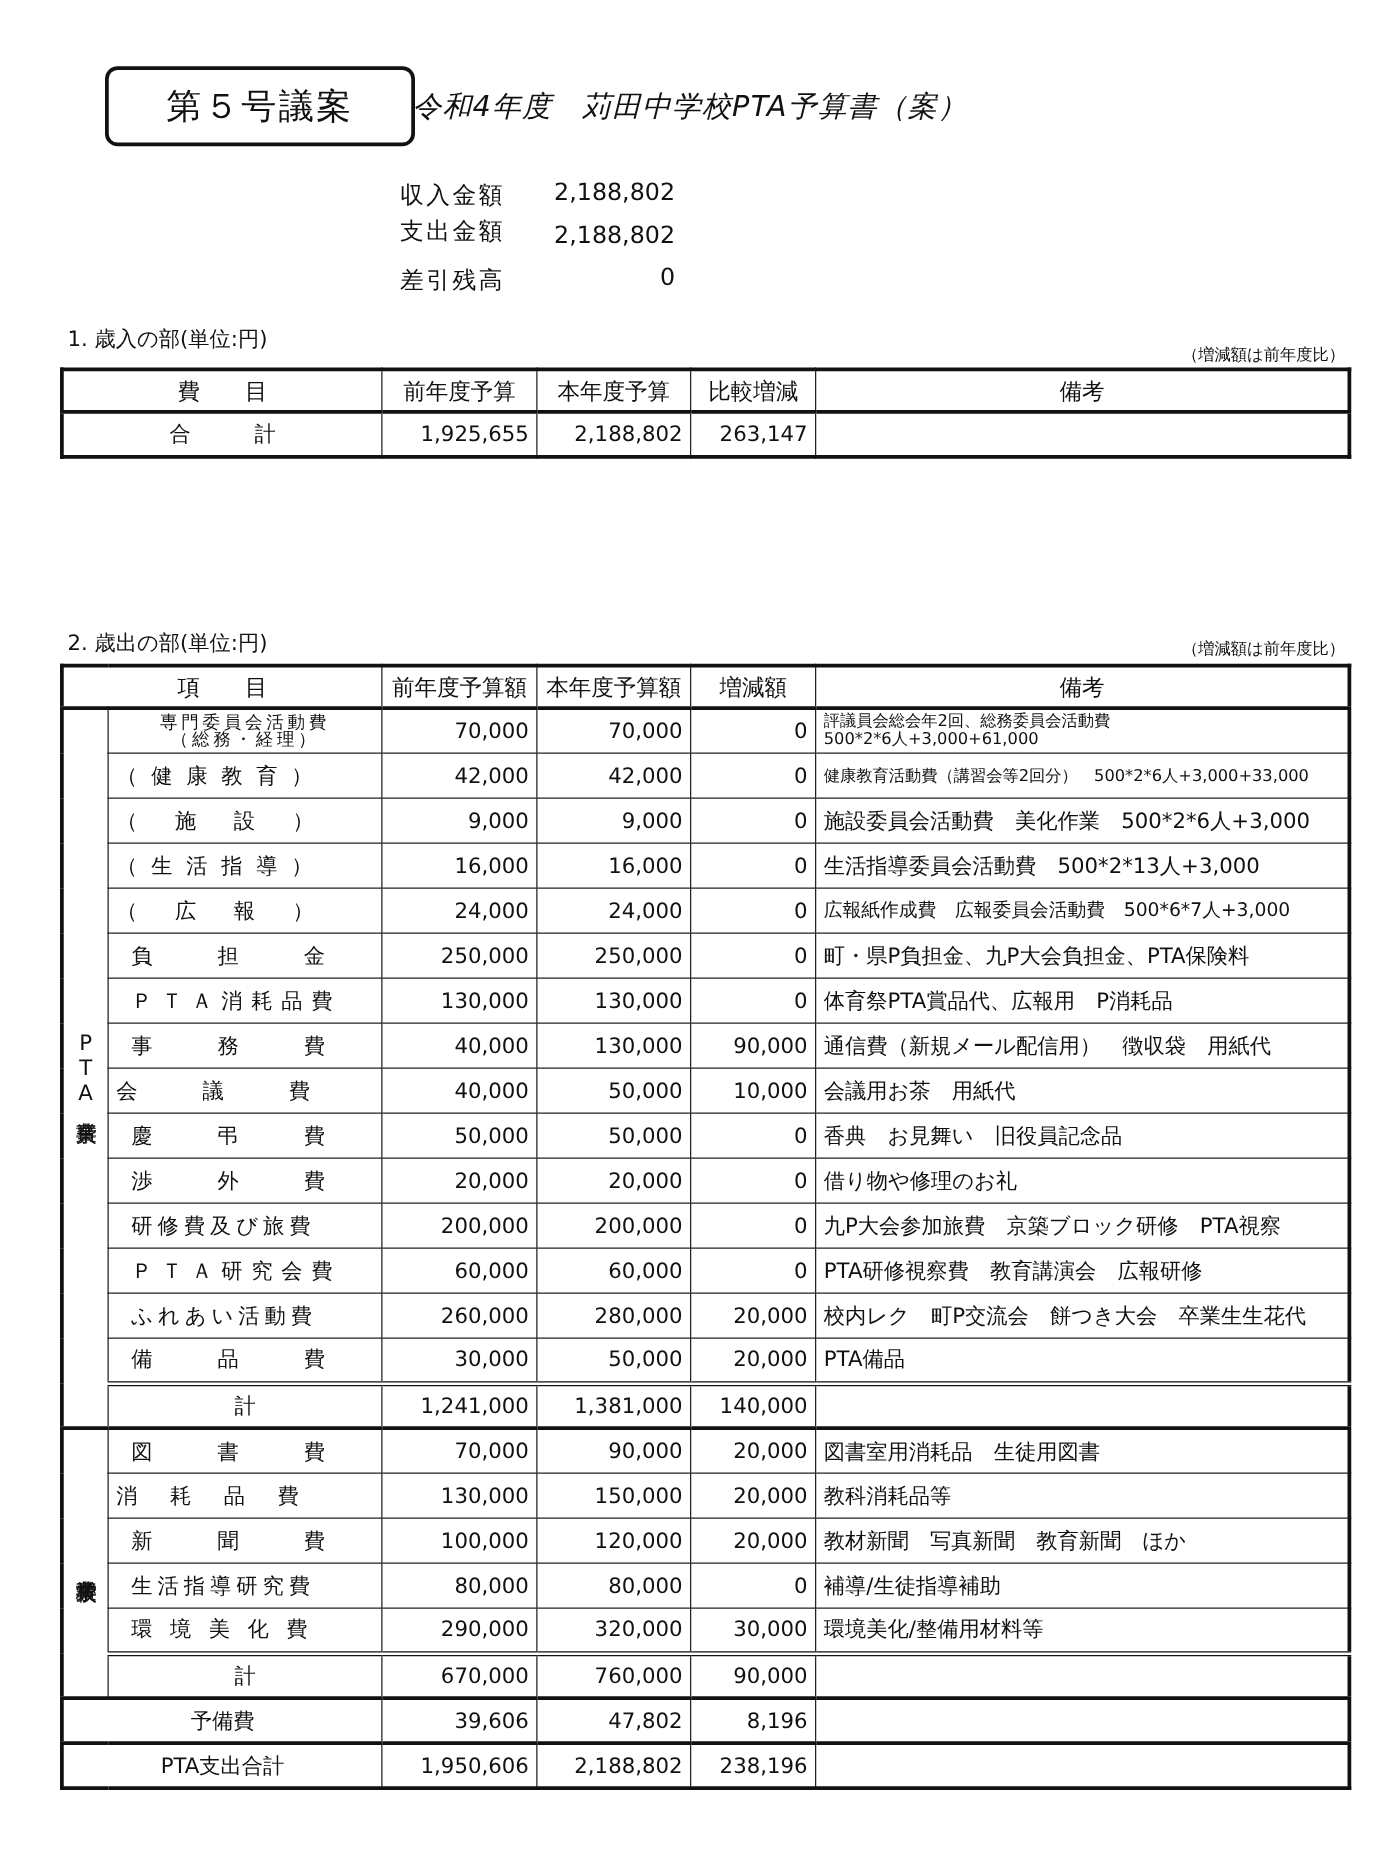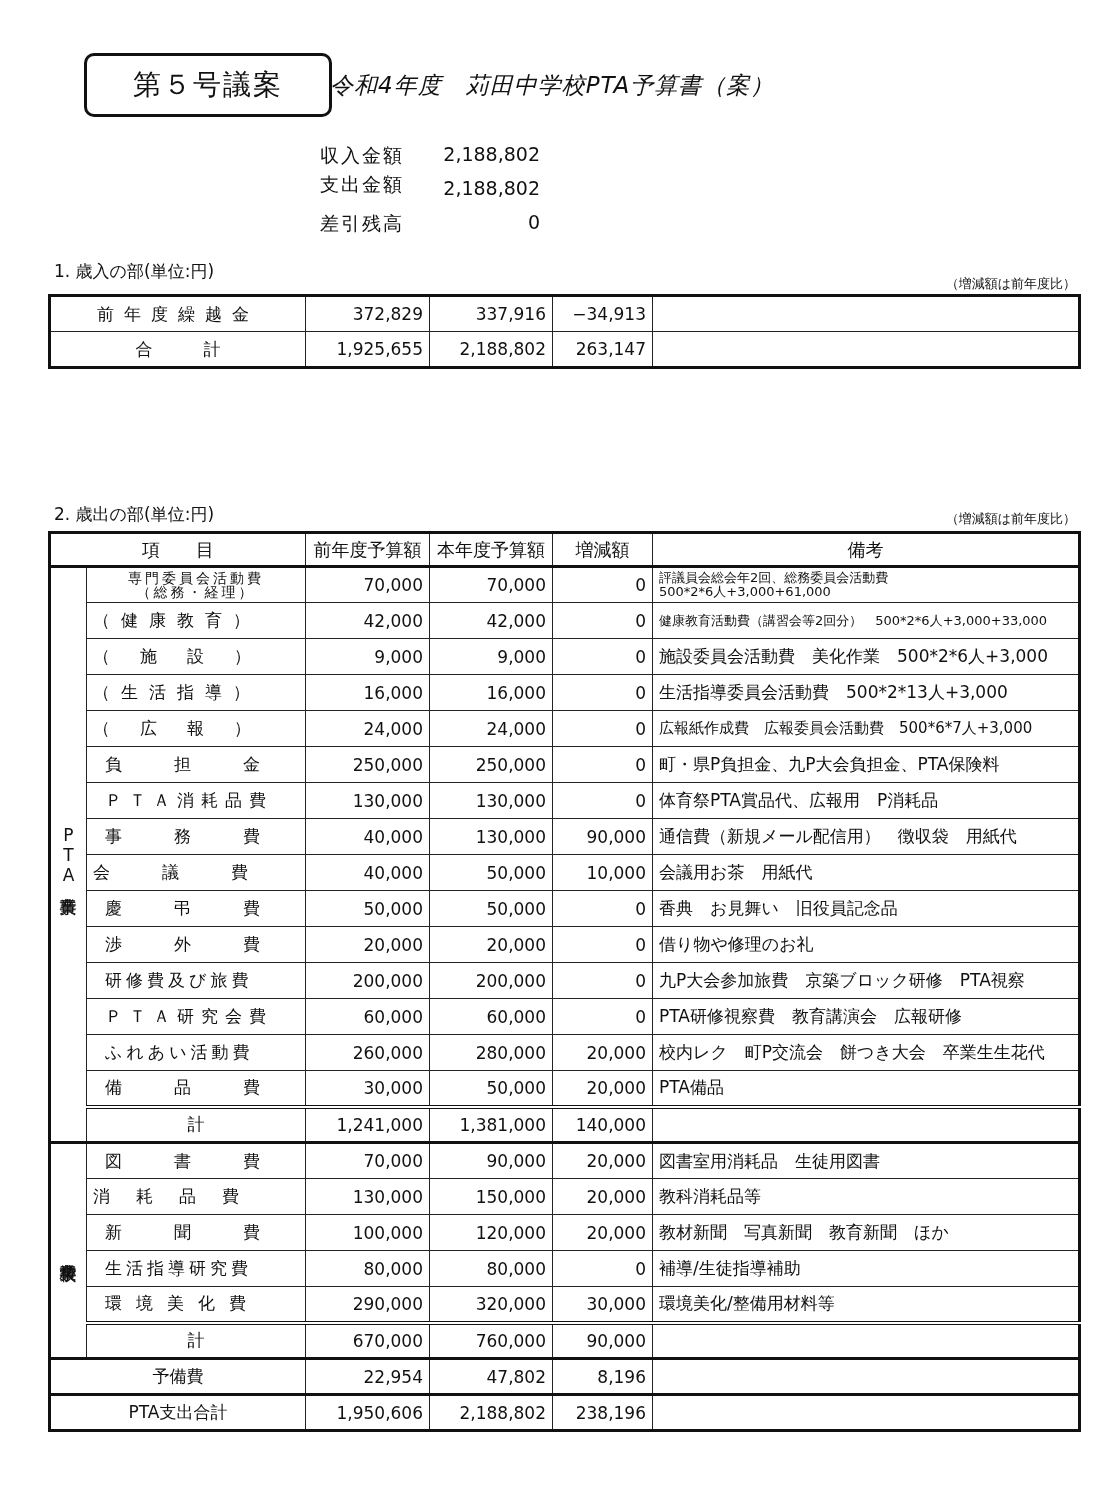--- a/index.html
+++ b/index.html
@@ -46,26 +46,26 @@
 
 <table class="budget" style="top:294px">
   <colgroup>
     <col style="width:256px">
       <col style="width:124px">
       <col style="width:123px">
       <col style="width:100px">
       <col style="width:427px">
   </colgroup>
   <tbody>
-  <tr style="height:36px">
-    <td style="text-align:center;letter-spacing:10px">前年度繰越金</td>
-    <td class="num">372,829</td>
-    <td class="num">337,916</td>
-    <td class="num">−34,913</td>
-    <td></td>
+      <tr class="thick-bottom" style="height:34px">
+    <th>費　　目</th>
+    <th>前年度予算</th>
+    <th>本年度予算</th>
+    <th>比較増減</th>
+    <th>備考</th>
   </tr>
   <tr style="height:36px">
     <td style="text-align:center">合　　　計</td>
     <td class="num">1,925,655</td>
     <td class="num">2,188,802</td>
     <td class="num">263,147</td>
     <td></td>
   </tr>
 </tbody>
   </table>
@@ -254,21 +254,21 @@
   <tr class="double-top" style="height:36px">
     <td style="text-align:center">計</td>
     <td class="num">670,000</td>
     <td class="num">760,000</td>
     <td class="num">90,000</td>
     <td></td>
   </tr>
 
   <tr class="thick-top" style="height:36px">
     <td colspan="2" style="text-align:center">予備費</td>
-    <td class="num">22,954</td>
+    <td class="num">39,606</td>
     <td class="num">47,802</td>
     <td class="num">8,196</td>
     <td></td>
   </tr>
   <tr class="thick-top" style="height:36px">
     <td colspan="2" style="text-align:center">PTA支出合計</td>
     <td class="num">1,950,606</td>
     <td class="num">2,188,802</td>
     <td class="num">238,196</td>
     <td></td>

